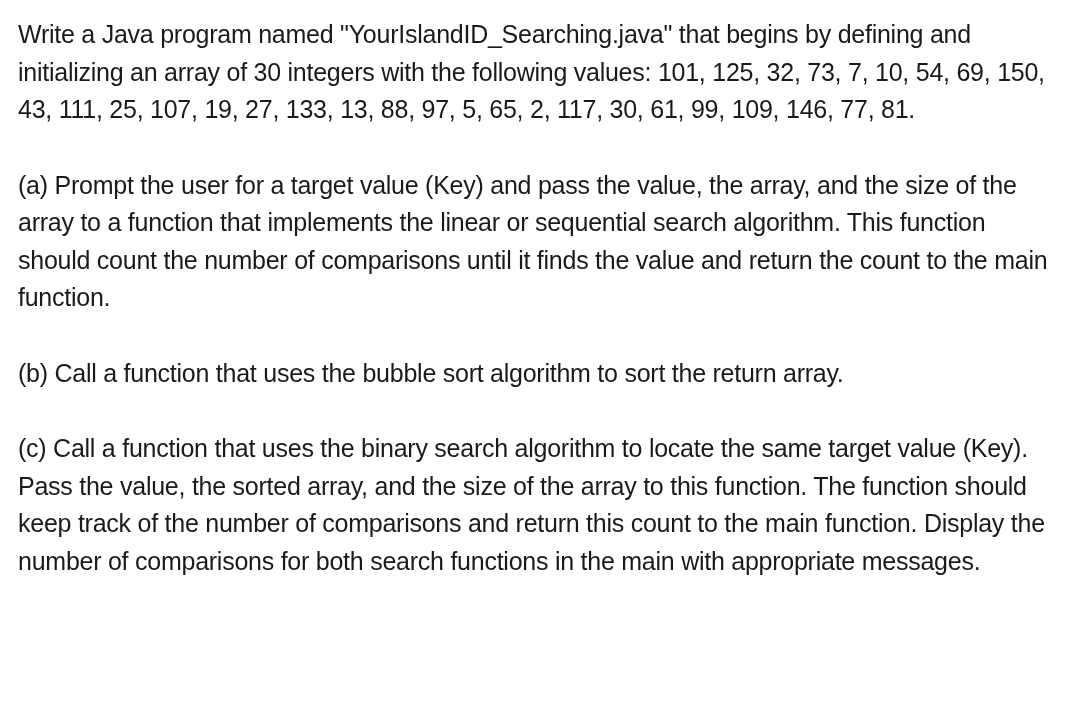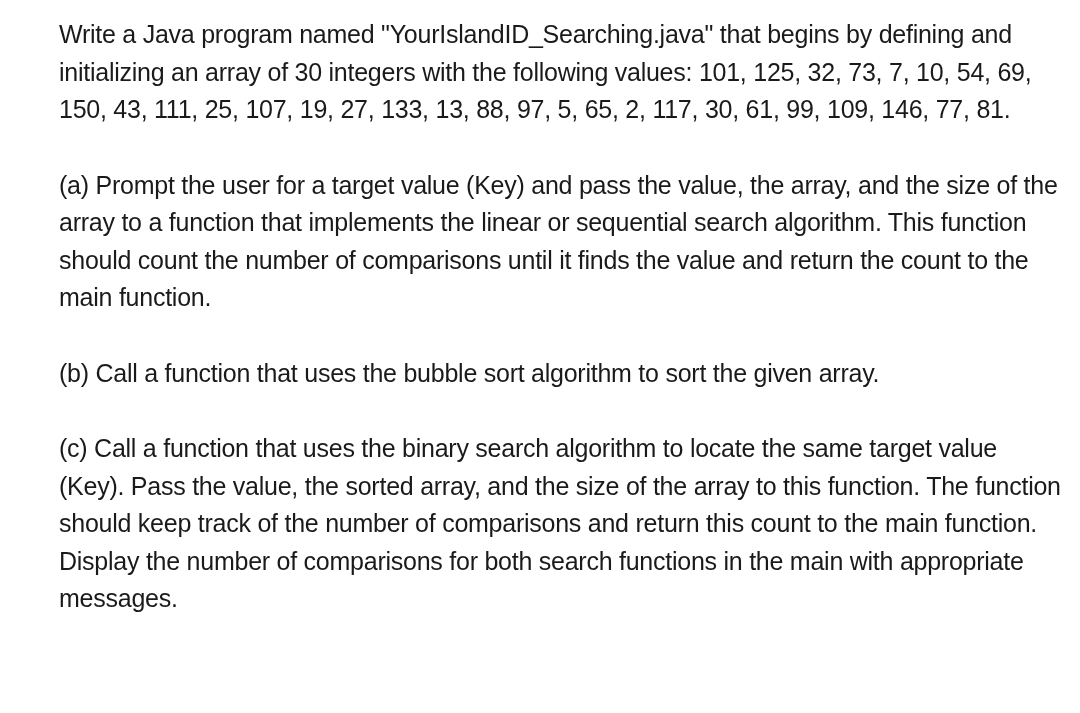--- a/index.html
+++ b/index.html
@@ -13,28 +13,27 @@
       background: #ffffff;
       font-family: -apple-system, BlinkMacSystemFont, "Segoe UI", Helvetica, Arial, sans-serif;
       color: #1a1a1a;
       padding: 16px 18px;
       font-size: 25px;
       line-height: 1.5;
       letter-spacing: -0.01em;
     }
     .para {
       margin-bottom: 38px;
-      margin-left: 41px;
     }
     .para:last-child {
       margin-bottom: 0;
     }
   </style>
 </head>
 <body>
 
 <p class="para">Write a Java program named "YourIslandID_Searching.java" that begins by defining and initializing an array of 30 integers with the following values: 101, 125, 32, 73, 7, 10, 54, 69, 150, 43, 111, 25, 107, 19, 27, 133, 13, 88, 97, 5, 65, 2, 117, 30, 61, 99, 109, 146, 77, 81.</p>
 
 <p class="para">(a) Prompt the user for a target value (Key) and pass the value, the array, and the size of the array to a function that implements the linear or sequential search algorithm. This function should count the number of comparisons until it finds the value and return the count to the main function.</p>
 
-<p class="para">(b) Call a function that uses the bubble sort algorithm to sort the given array.</p>
+<p class="para">(b) Call a function that uses the bubble sort algorithm to sort the return array.</p>
 
 <p class="para">(c) Call a function that uses the binary search algorithm to locate the same target value (Key). Pass the value, the sorted array, and the size of the array to this function. The function should keep track of the number of comparisons and return this count to the main function. Display the number of comparisons for both search functions in the main with appropriate messages.</p>
 
 </body></html>

